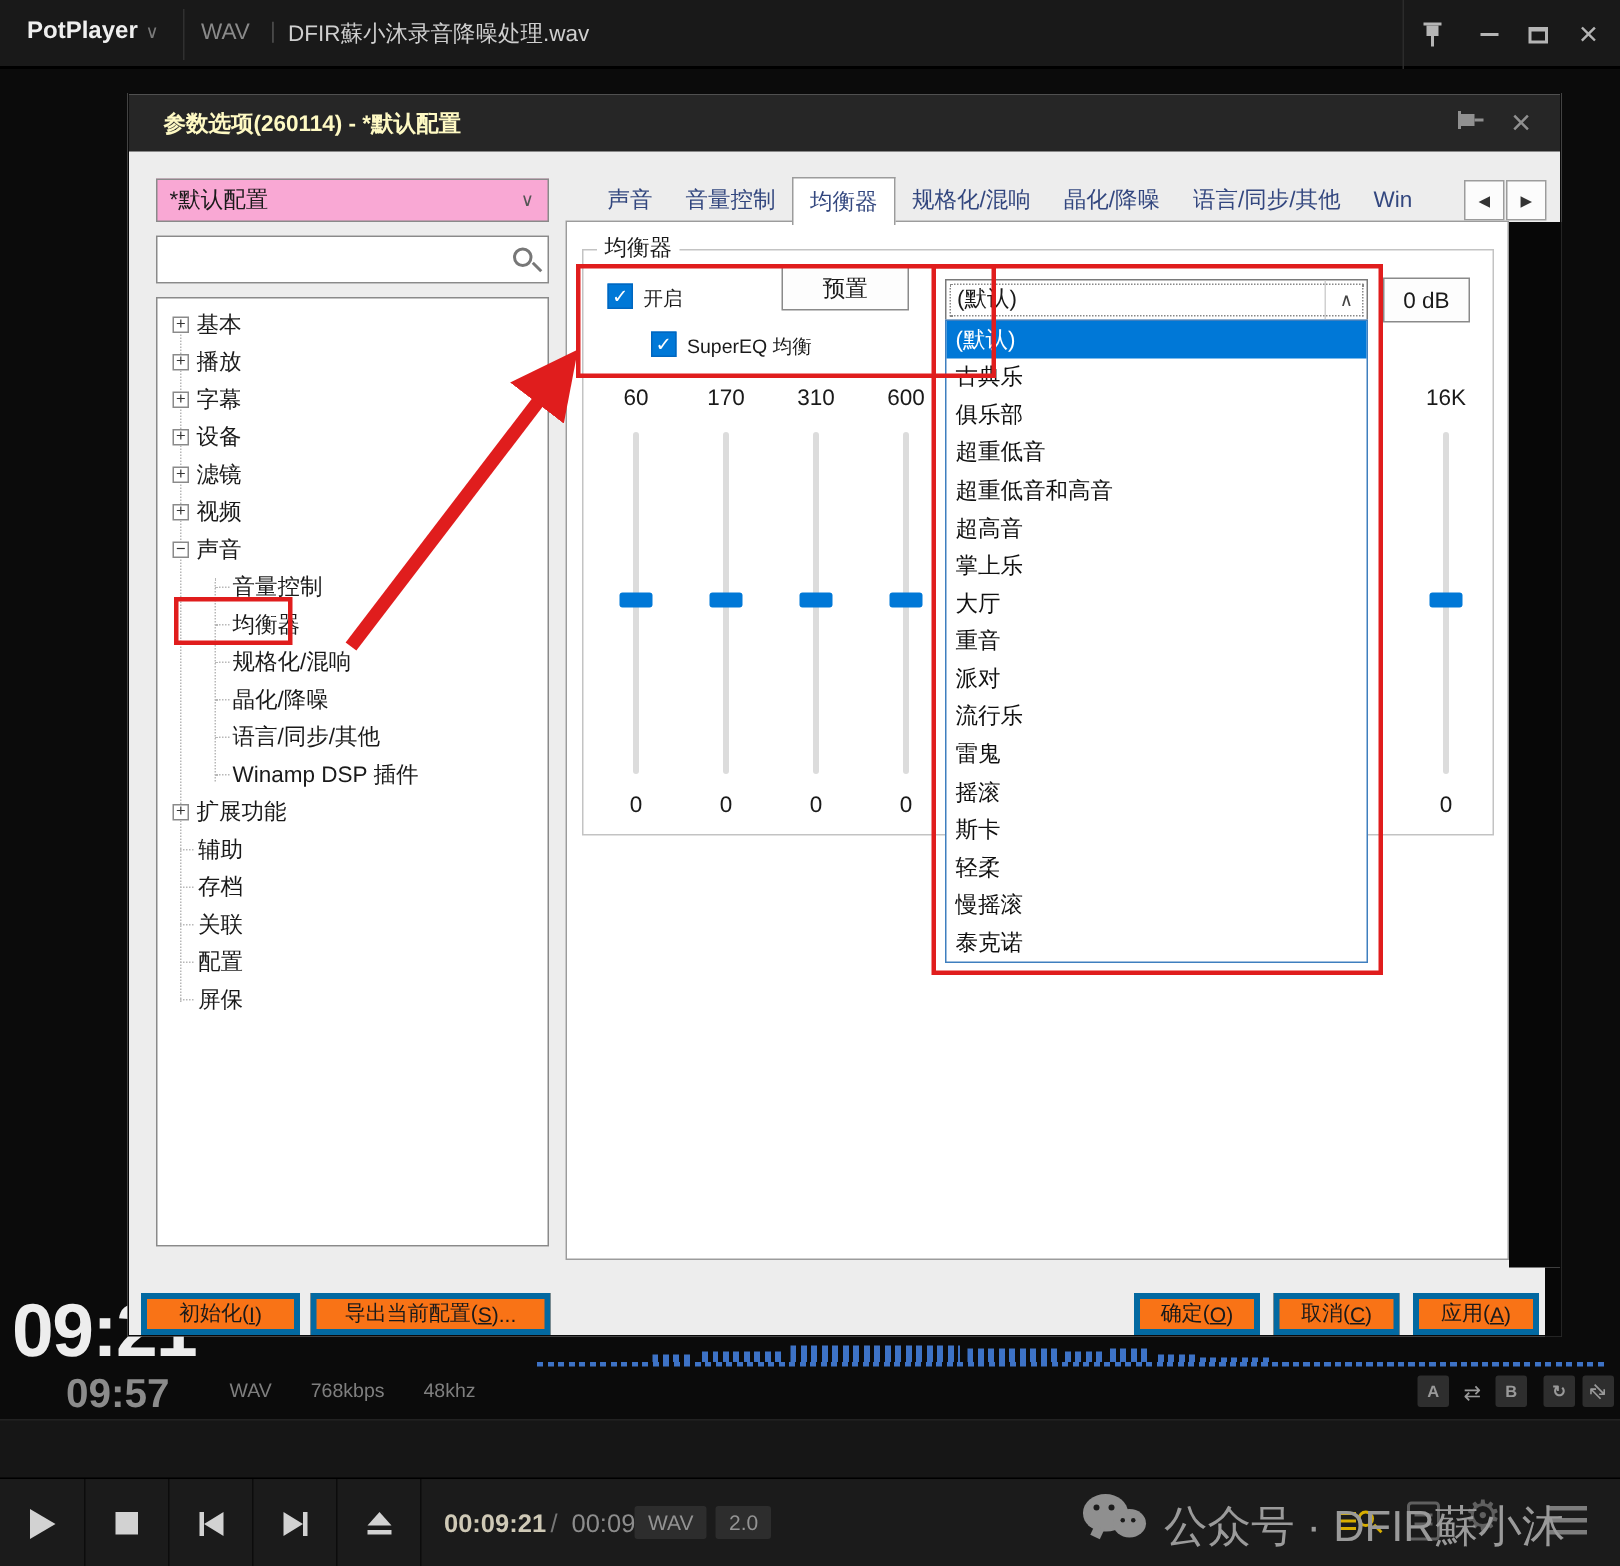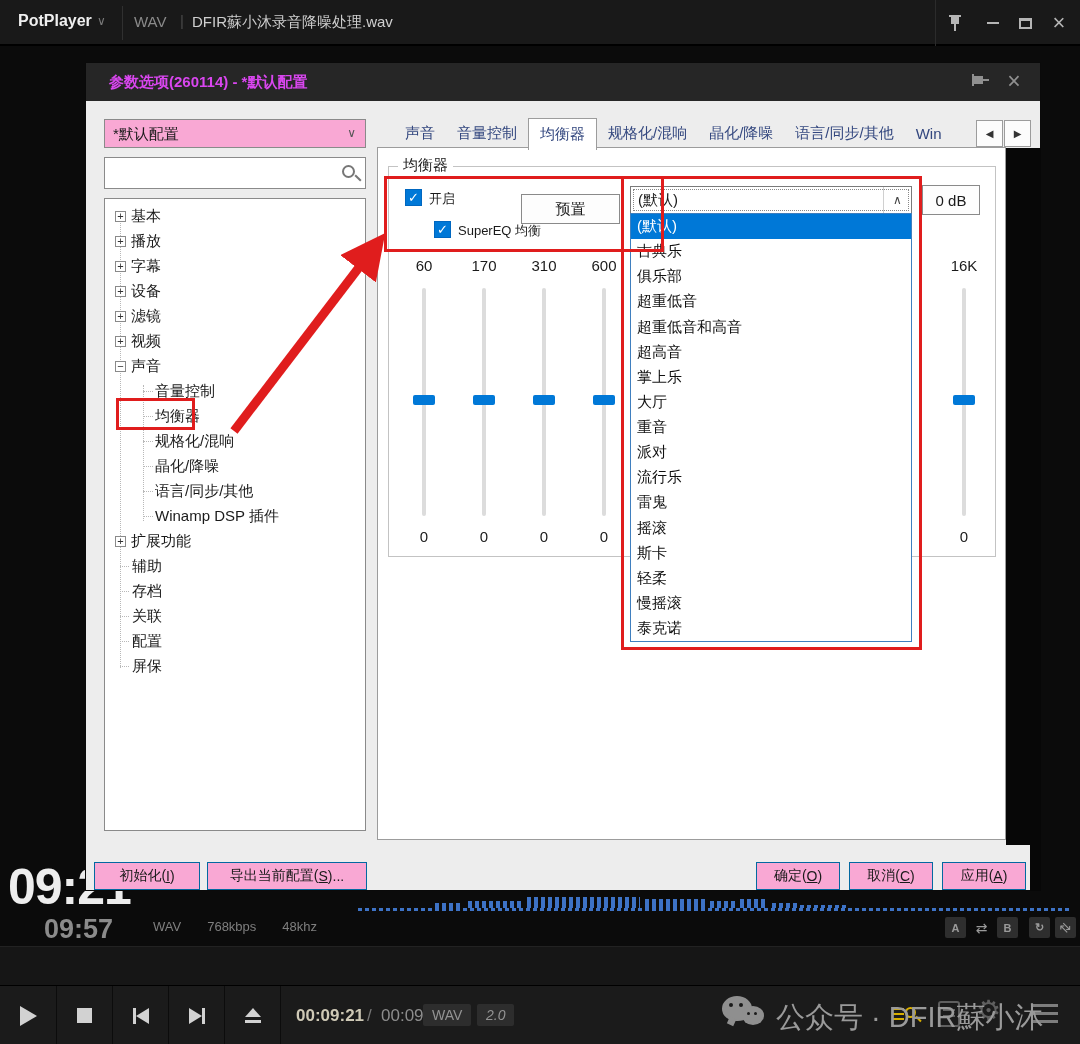--- a/index.html
+++ b/index.html
@@ -67,21 +67,21 @@
   .srch-circ { position:absolute; left:12px; top:2px; width:11px; height:11px; border:2px solid #d8ae00; border-radius:50%; }
   .srch-hand { position:absolute; left:22px; top:13px; width:7px; height:2px; background:#d8ae00; transform:rotate(45deg); }
   .doc-ico { width:22px; height:26px; border:2px solid #5f5f5f; border-radius:3px; position:relative; }
   .doc-ico::before { content:""; position:absolute; left:3px; top:6px; width:12px; height:2px; background:#5f5f5f; box-shadow:0 6px 0 #5f5f5f; }
   .gear-ico { font-size:28px; color:#5f5f5f; }
   .ham-ico div { width:26px; height:3px; background:#7d7d7d; margin-bottom:5px; }
 
   
   .dialog { position:absolute; left:85px; top:62px; width:956px; height:829px; background:#ededed; border:1px solid #0a0a0a; z-index:10; }
   .dlg-title { position:absolute; left:0; top:0; width:100%; height:38px; background:#262626; }
-  .dlg-title-text { position:absolute; left:23px; top:10px; font-size:15px; font-weight:bold; color:#d946ef; }
+  .dlg-title-text { position:absolute; left:23px; top:10px; font-size:15px; font-weight:bold; color:#fef9c3; }
   .dlg-pin { position:absolute; left:884px; top:9px; width:20px; height:20px; }
   .dlg-pin .ph { position:absolute; left:4px; top:4px; width:9px; height:8px; background:#909090; }
   .dlg-pin .pl { position:absolute; left:13px; top:7px; width:6px; height:2px; background:#909090; }
   .dlg-pin .pb { position:absolute; left:2px; top:2px; width:2px; height:12px; background:#909090; }
   .dlg-close { position:absolute; left:916px; top:5px; width:24px; height:26px; color:#909090; font-size:23px; text-align:center; }
   .blackpatch { position:absolute; background:#070707; }
 
   .profile-combo { position:absolute; left:18px; top:56px; width:262px; height:29px; background:#f9a8d4; border:1px solid #8a8a8a; font-size:15px; color:#1a1a1a; line-height:27px; padding-left:8px; }
   .profile-chev { position:absolute; right:9px; top:0; font-size:12px; color:#555; }
   .searchbox { position:absolute; left:18px; top:94px; width:262px; height:32px; background:#fff; border:1px solid #8a8a8a; }
@@ -118,21 +118,21 @@
   .band { position:absolute; top:194px; width:60px; height:288px; }
   .band .freq { position:absolute; left:0; top:0; width:60px; text-align:center; font-size:15px; color:#1a1a1a; }
   .band .track { position:absolute; left:28px; top:31px; width:4px; height:228px; background:#dcdcdc; border-radius:2px; }
   .band .handle { position:absolute; left:19px; top:138px; width:22px; height:10px; background:#0078d7; border-radius:2px; }
   .band .val { position:absolute; left:0; bottom:0; width:60px; text-align:center; font-size:15px; color:#1a1a1a; }
 
   .dropdown { position:absolute; left:544px; top:150px; width:282px; height:429px; background:#fff; border:1px solid #3f7fbf; z-index:40; display:flex; flex-direction:column; }
   .preset-item { flex:1; font-size:15px; color:#111; padding-left:6px; display:flex; align-items:center; white-space:nowrap; }
   .preset-item.selected { background:#0078d7; color:#fff; }
 
-  .dlg-btn { position:absolute; top:799px; height:28px; background:#f9a8d4; border:1px solid #0369a1; font-size:14px; color:#1a1a1a; display:flex; align-items:center; justify-content:center; }
+  .dlg-btn { position:absolute; top:799px; height:28px; background:#f97316; border:4px solid #0369a1; font-size:14px; color:#1a1a1a; display:flex; align-items:center; justify-content:center; }
   .dlg-btn .u { text-decoration:underline; }
 
   
   .anno { position:absolute; border:3px solid #e01d1d; z-index:80; pointer-events:none; }
   #arrow-svg { position:absolute; left:0; top:0; width:1080px; height:1044px; z-index:80; pointer-events:none; }
 </style>
 </head>
 <body>
 
 <div id="screen">
@@ -219,21 +219,21 @@
     <div class="ctl-btn" style="left:225px;width:56px;">
         <span class="eject">
           <span class="tri-u"></span>
           <span class="hbar"></span>
         </span>
       </div>
     <div class="ctime">00:09:21</div>
     <div class="ctsep">/</div>
     <div class="cttotal">00:09:57</div>
     <div class="badge" style="left:423px;">WAV</div>
-    <div class="badge" style="left:477px;font-style:italic;">2.0</div>
+    <div class="badge" style="left:477px;">2.0</div>
 
     <div class="wm-wrap" style="left:700px;top:0;">
       <div class="u-ico" style="left:193px;top:19px;width:30px;height:26px;">
         <span class="srch-lines" style="position:absolute;left:0;top:3px;">
             <div></div>
             <div></div>
             <div></div>
           </span>
         <span class="srch-circ"></span>
           <span class="srch-hand"></span>
@@ -361,21 +361,21 @@
     <div class="tab-arrow" style="left:918px;">
         <span>▶</span>
       </div>
 
     <div class="content-panel"></div>
     <div class="groupbox"></div>
     <div class="group-label">均衡器</div>
 
     <div class="chk" style="left:319px;top:126px;"><span>✓</span></div>
     <div class="chk-label" style="left:343px;top:127px;">开启</div>
-    <div class="btn" style="left:435px;top:131px;width:99px;height:30px;">预置</div>
+    <div class="btn" style="left:435px;top:114px;width:85px;height:30px;">预置</div>
     <div class="combo">
       <span>(默认)</span>
       <span class="combo-up">∧</span>
     </div>
     <div class="btn" style="left:836px;top:122px;width:58px;height:30px;">0 dB</div>
     <div class="chk" style="left:348px;top:158px;"><span>✓</span></div>
     <div class="chk-label" style="left:372px;top:159px;">SuperEQ 均衡</div>
 
     <div id="eq-bands">
         <div class="band" style="left: 308px;">

